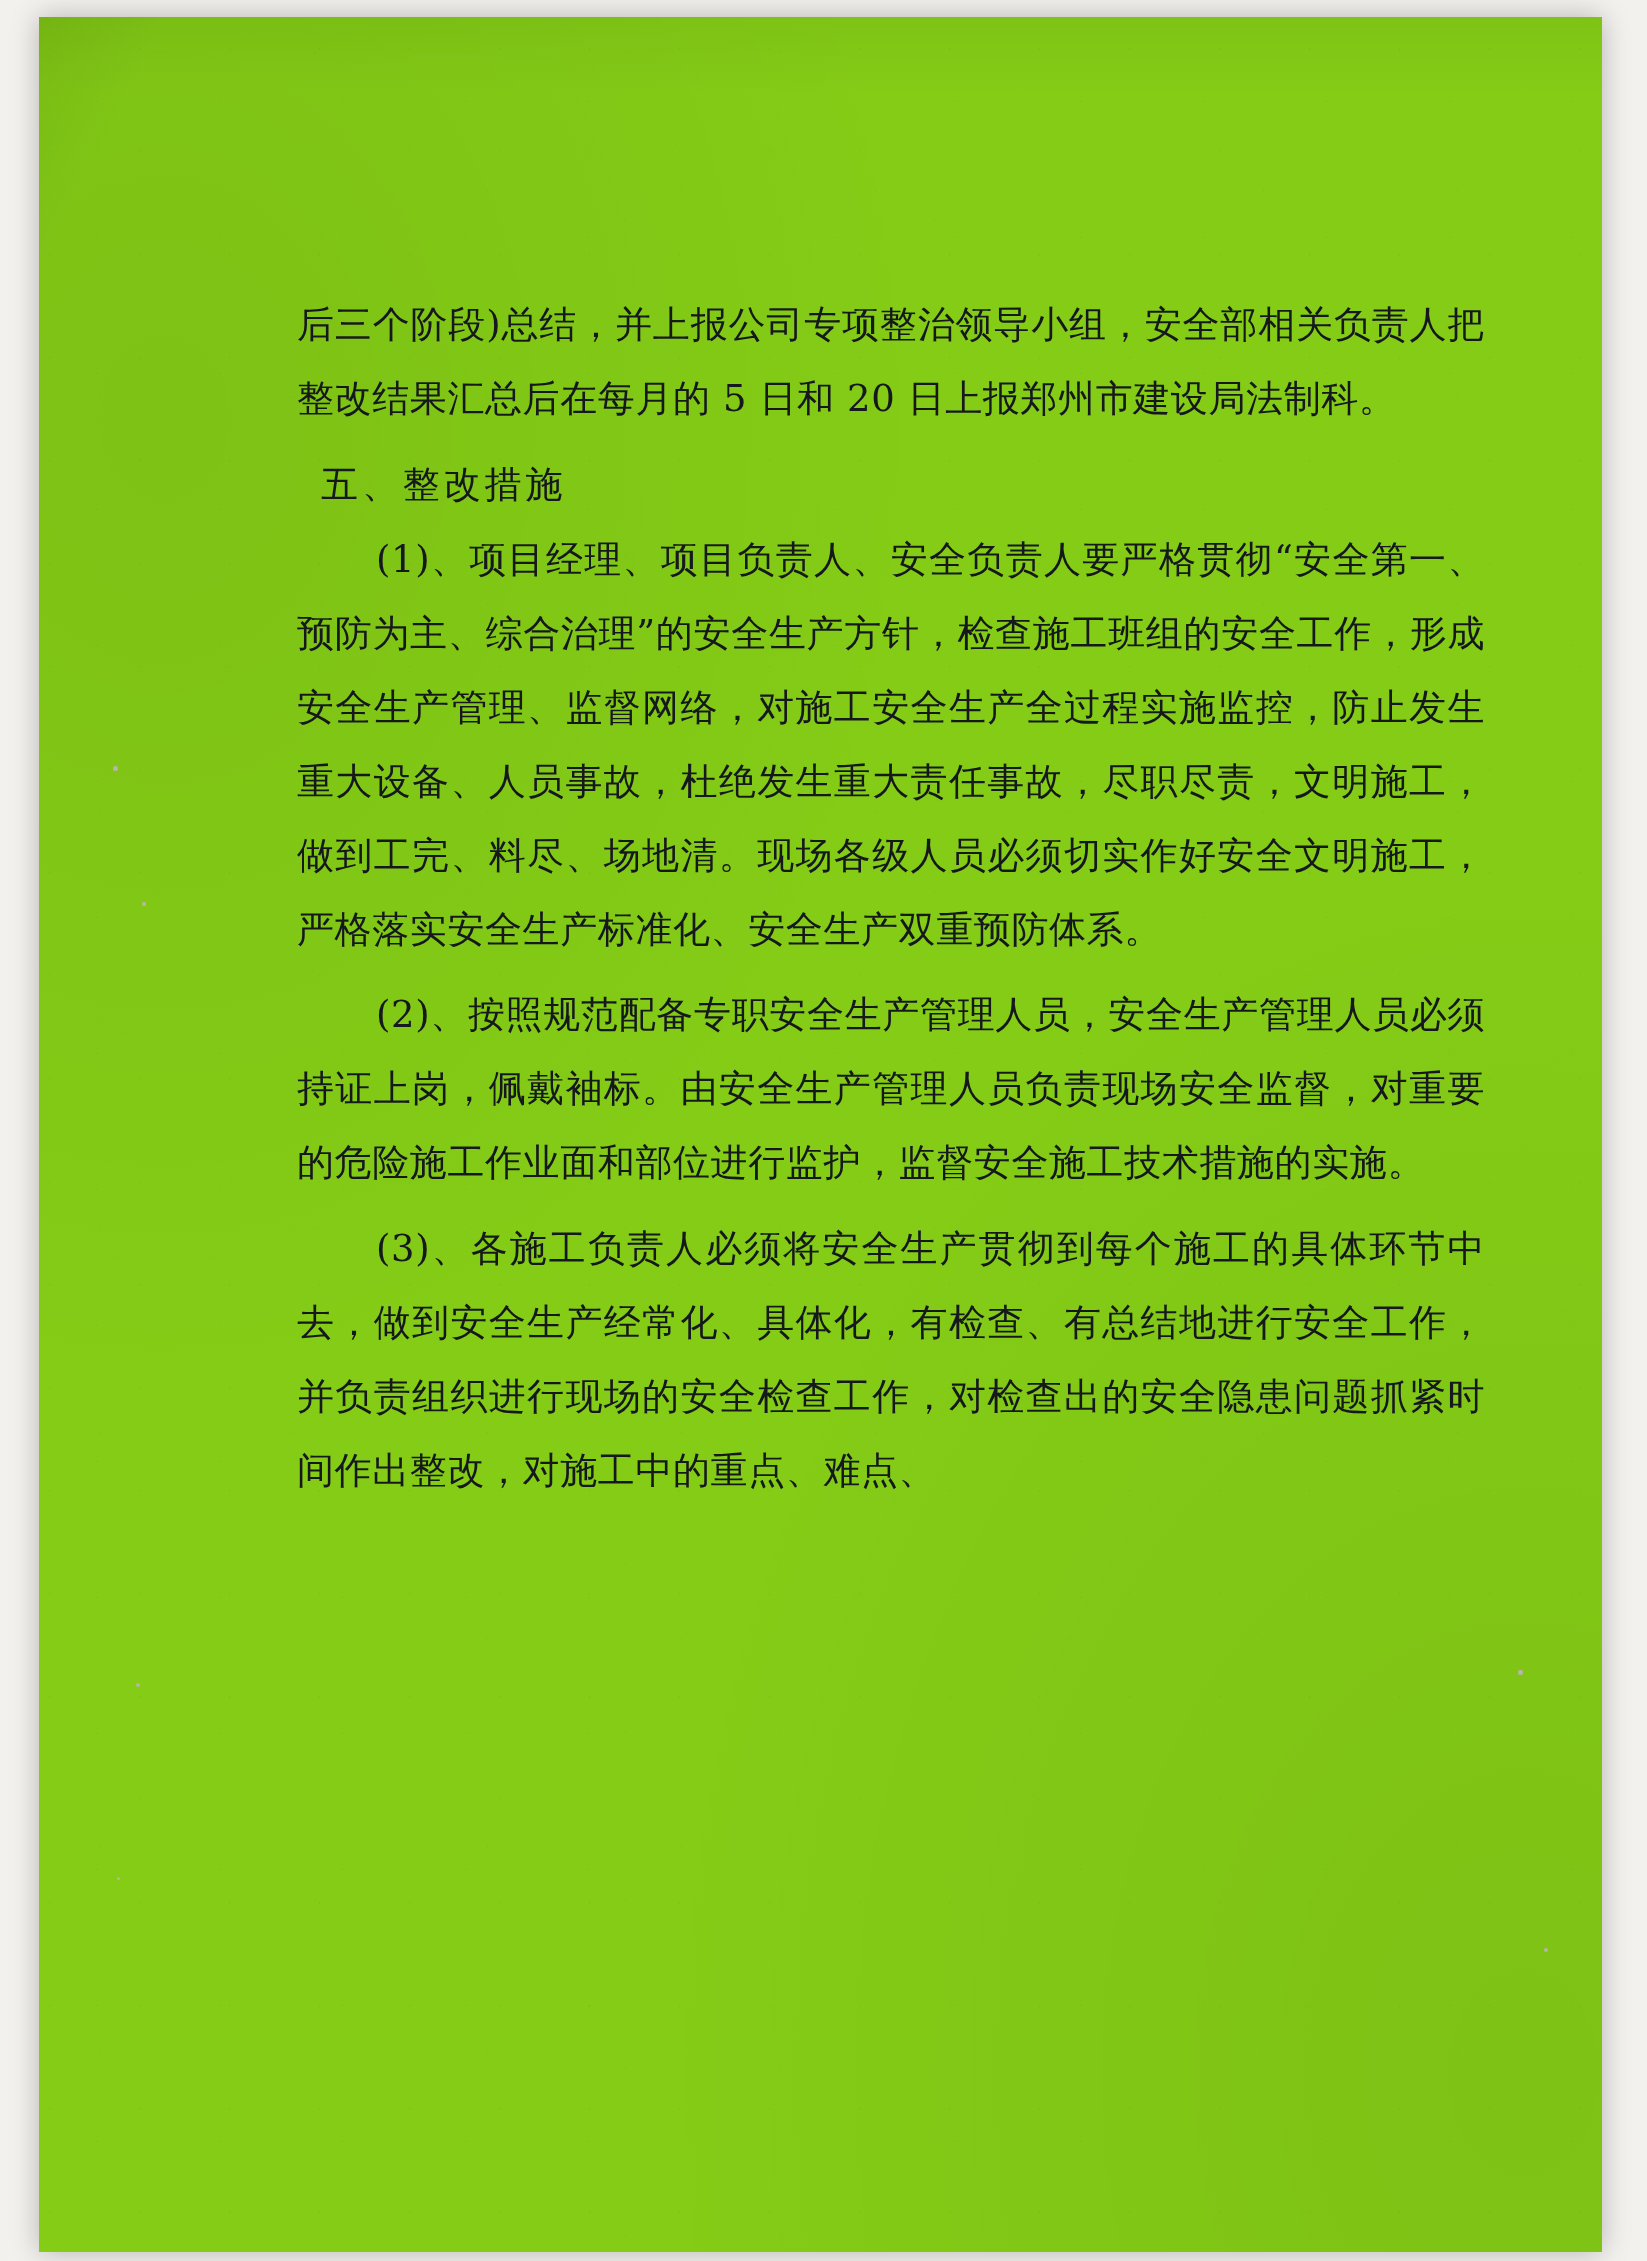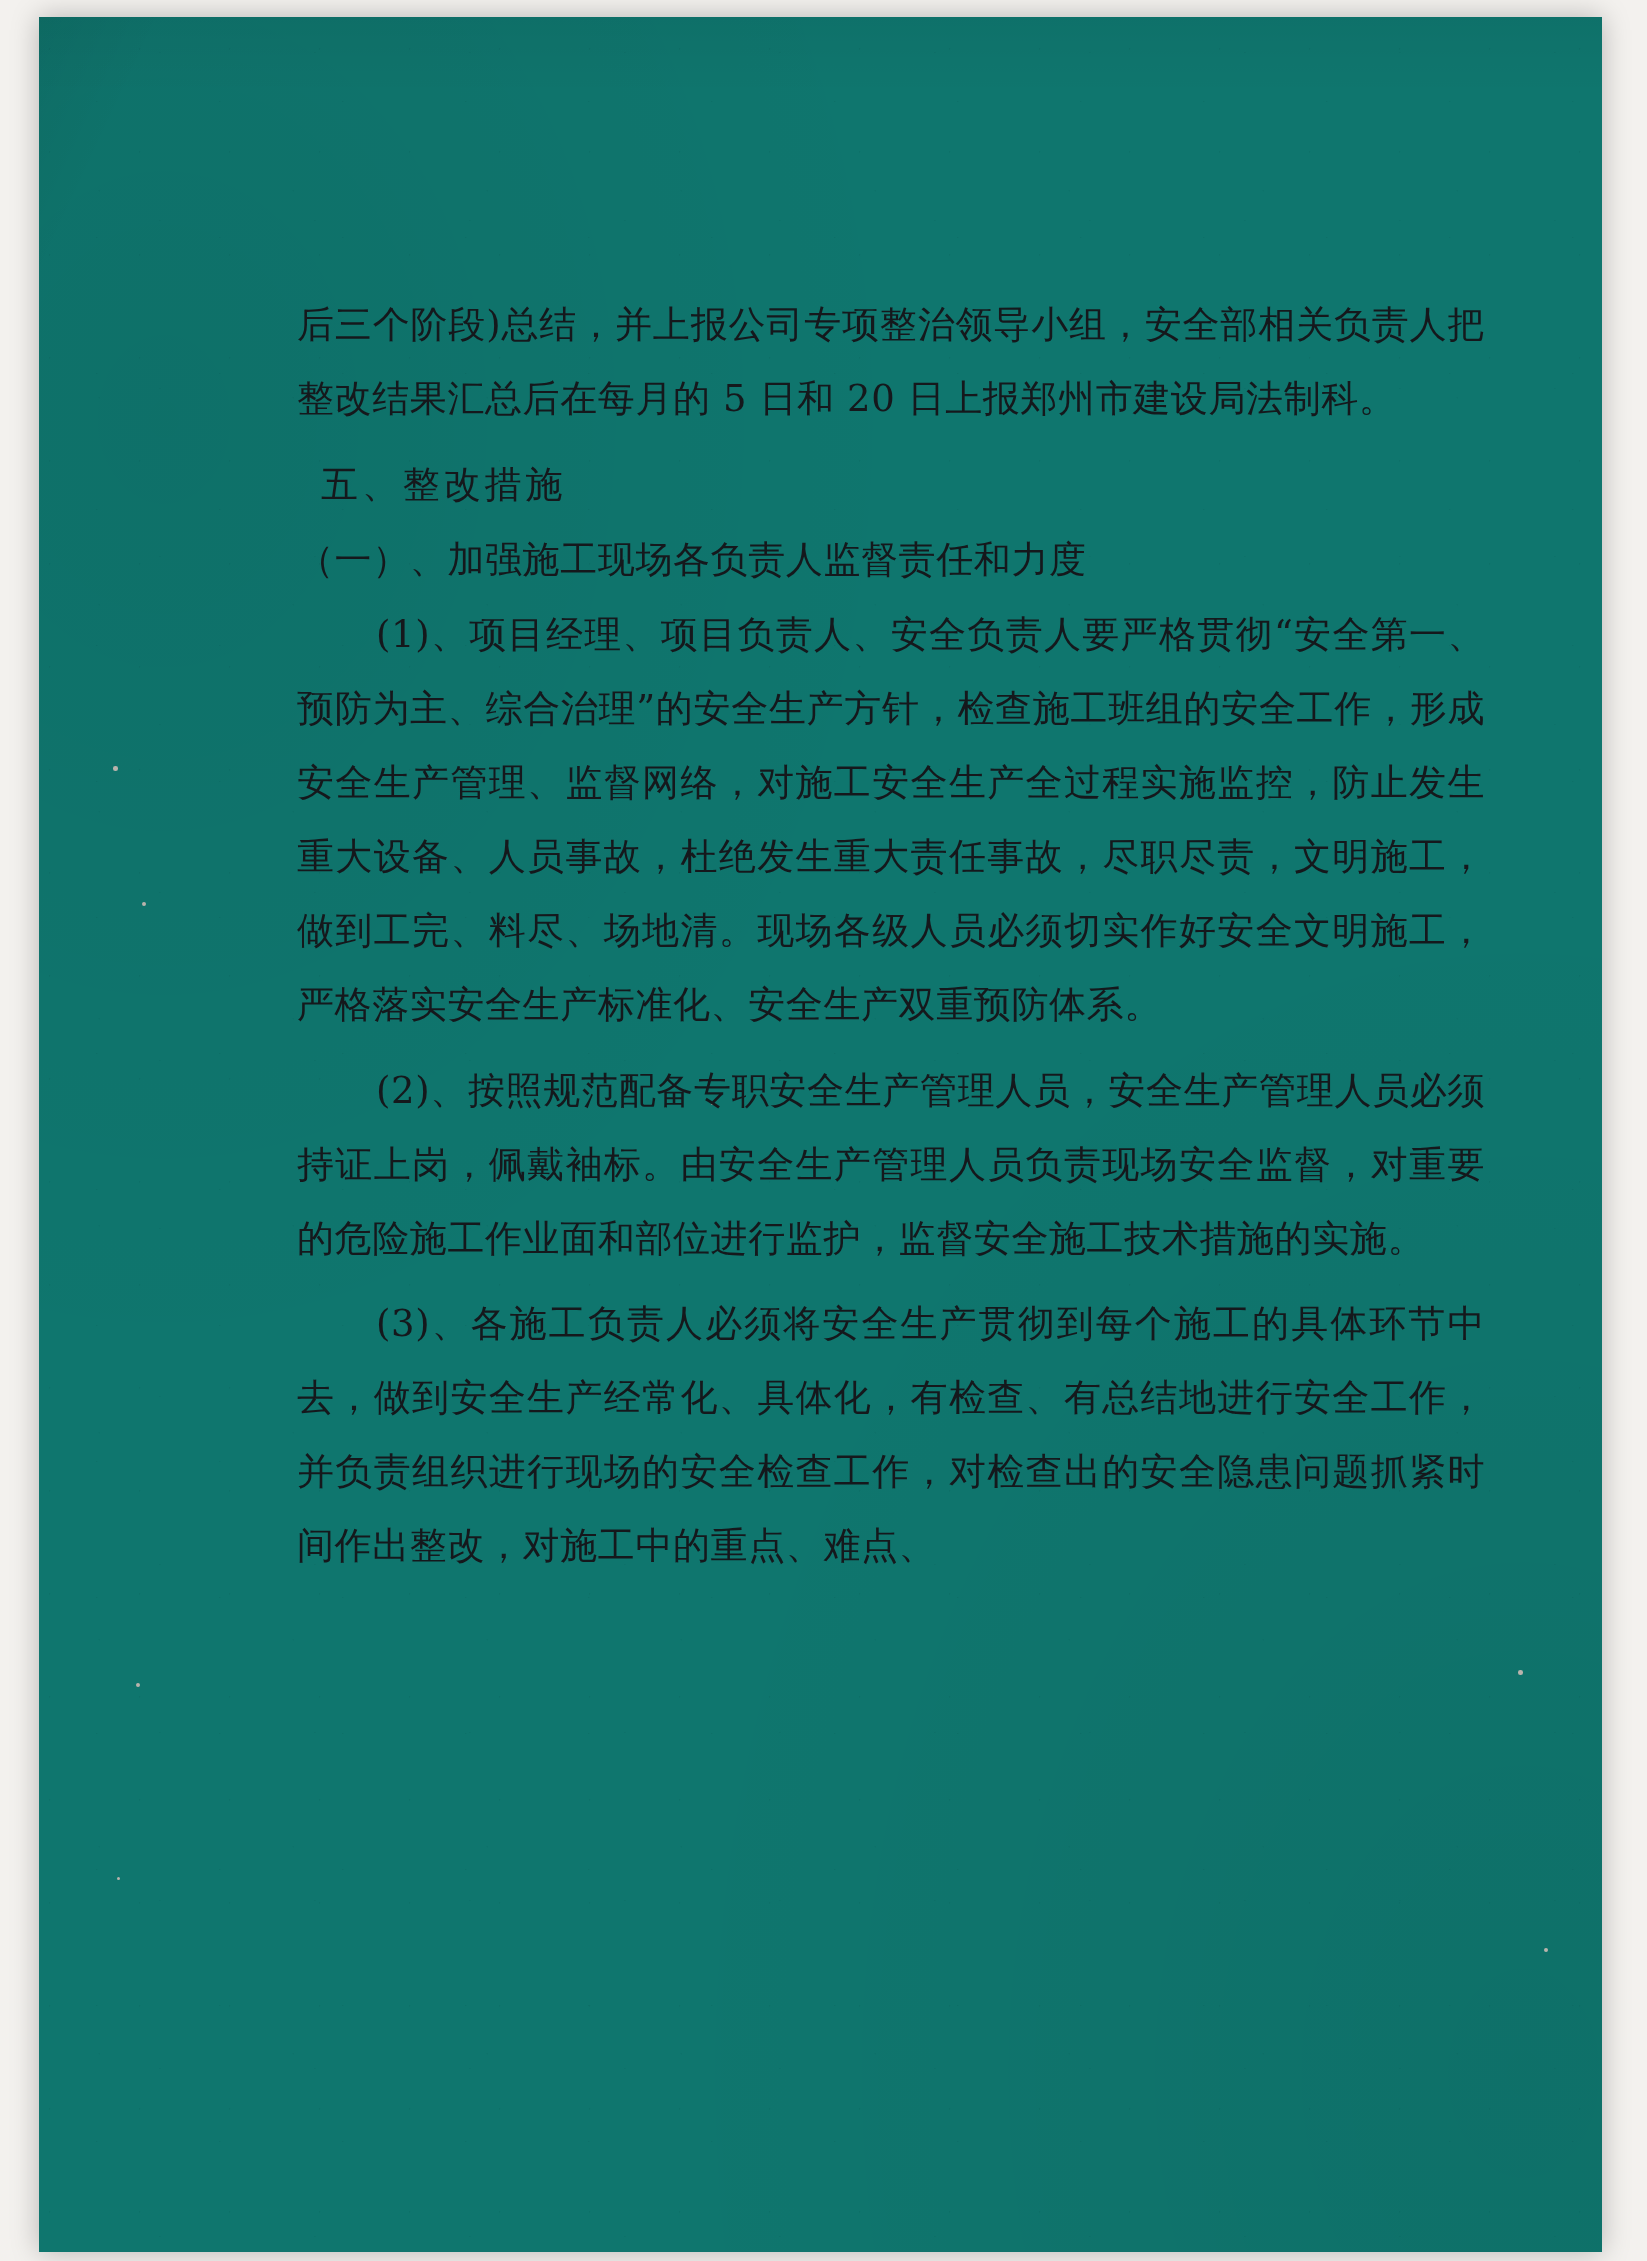--- a/index.html
+++ b/index.html
@@ -15,21 +15,21 @@
     overflow: hidden;
     font-family: "DejaVu Serif", "Liberation Serif", serif;
   }
   
   .sheet {
     position: absolute;
     left: 39px;
     top: 17px;
     width: 1563px;
     height: 2235px;
-    background: #0f766e;
+    background: #84cc16;
     box-shadow: 0 0 26px rgba(0,0,0,0.25);
   }
   .sheet::before {
     
     content: "";
     position: absolute;
     left: 0; top: 0; right: 0; bottom: 0;
     background:
       linear-gradient(115deg, rgba(0,0,0,0.05) 0px, rgba(0,0,0,0.0) 116px),
       linear-gradient(180deg, rgba(0,0,0,0.045) 0px, rgba(0,0,0,0.0) 78px),
@@ -103,20 +103,19 @@
     <span class="speck" style="left:103px; top:885px; width:3.9px; height:3.9px;"></span>
     <span class="speck" style="left:97px; top:1666px; width:3.9px; height:3.9px;"></span>
     <span class="speck" style="left:78px; top:1860px; width:3.2px; height:3.2px;"></span>
     <span class="speck" style="left:1479px; top:1653px; width:4.5px; height:4.5px;"></span>
     <span class="speck" style="left:1505px; top:1931px; width:3.9px; height:3.9px;"></span>
     <span class="speck" style="left:672px; top:1085px; width:3.2px; height:3.2px;"></span>
 
     <div class="doc-body">
       <p class="para noindent gap-sm">后三个阶段)总结，并上报公司专项整治领导小组，安全部相关负责人把整改结果汇总后在每月的 5 日和 20 日上报郑州市建设局法制科。</p>
       <p class="para heading tight">五、整改措施</p>
-      <p class="para subheading tight">（一）、加强施工现场各负责人监督责任和力度</p>
       <p class="para indent gap-sm">(1)、项目经理、项目负责人、安全负责人要严格贯彻“安全第一、预防为主、综合治理”的安全生产方针，检查施工班组的安全工作，形成安全生产管理、监督网络，对施工安全生产全过程实施监控，防止发生重大设备、人员事故，杜绝发生重大责任事故，尽职尽责，文明施工，做到工完、料尽、场地清。现场各级人员必须切实作好安全文明施工，严格落实安全生产标准化、安全生产双重预防体系。</p>
       <p class="para indent gap-sm">(2)、按照规范配备专职安全生产管理人员，安全生产管理人员必须持证上岗，佩戴袖标。由安全生产管理人员负责现场安全监督，对重要的危险施工作业面和部位进行监护，监督安全施工技术措施的实施。</p>
       <p class="para indent">(3)、各施工负责人必须将安全生产贯彻到每个施工的具体环节中去，做到安全生产经常化、具体化，有检查、有总结地进行安全工作，并负责组织进行现场的安全检查工作，对检查出的安全隐患问题抓紧时间作出整改，对施工中的重点、难点、</p>
     </div>
   </div>
 </div>
 
 
 </body></html>

